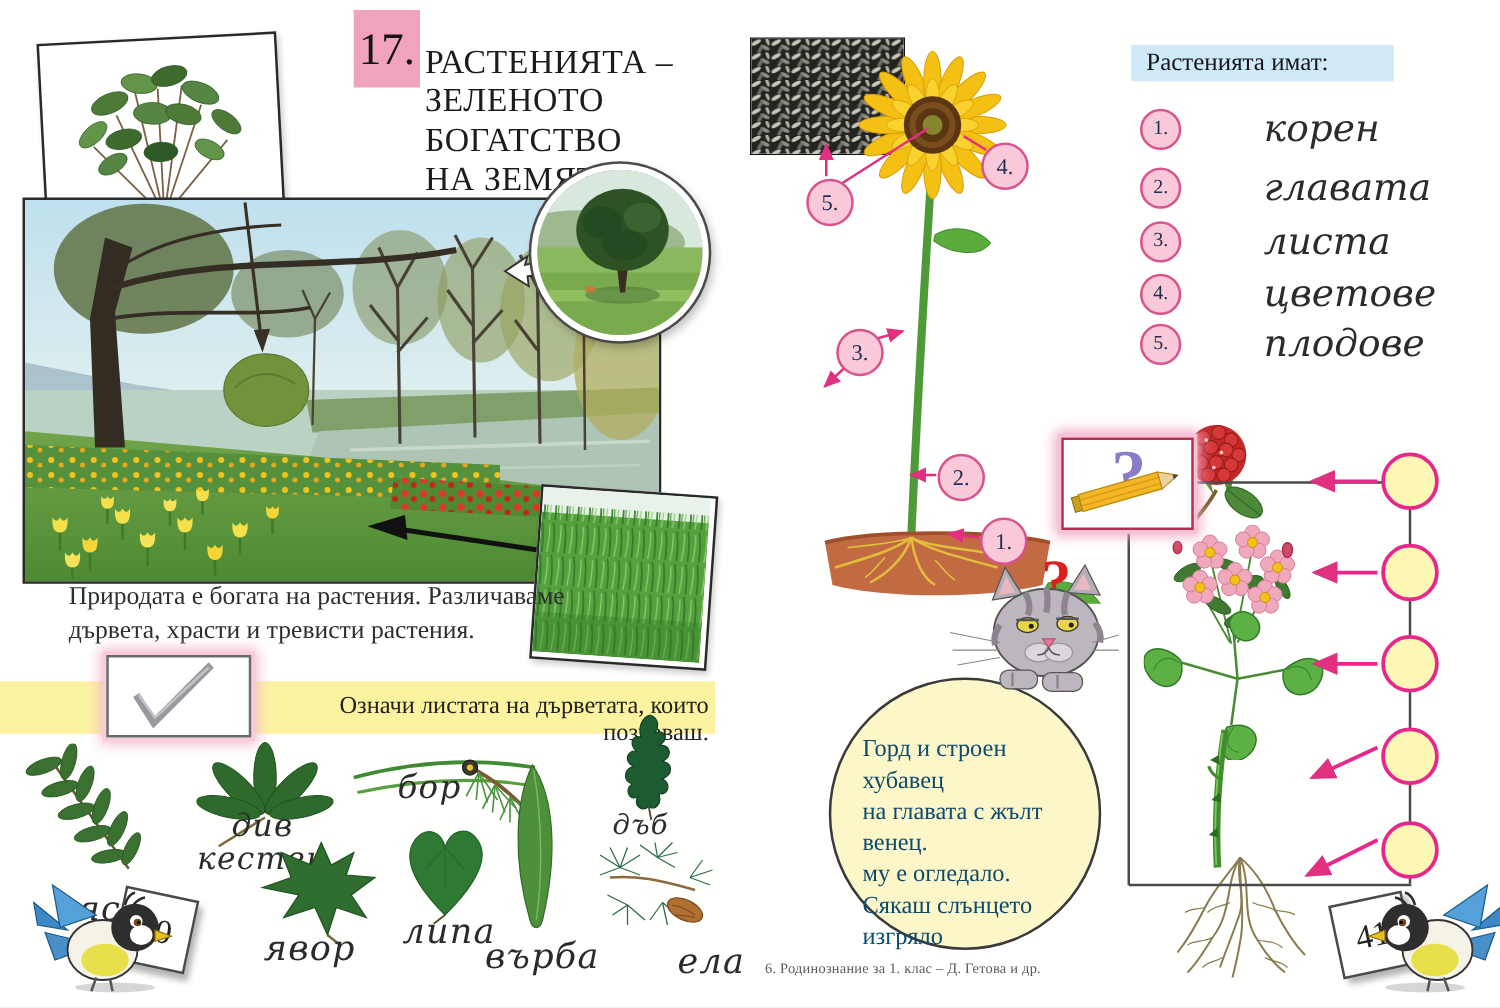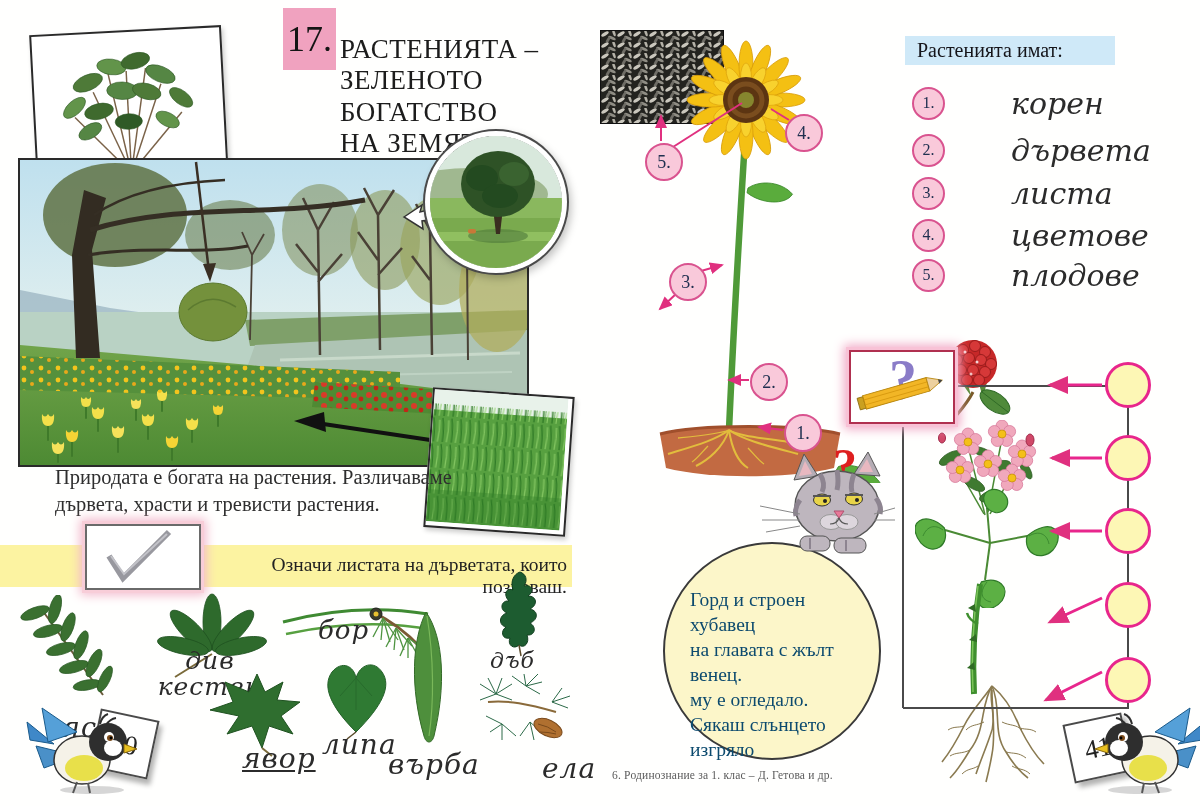--- a/index.html
+++ b/index.html
@@ -325,21 +325,21 @@
   <svg class="abs" style="left:492px;top:568px;" width="55" height="90" viewBox="0 0 55 90">
     <path d="M28,4 C34,6 36,12 32,18 C40,16 43,23 36,28 C45,28 46,37 38,41 C47,43 46,52 38,55 C45,59 43,68 35,67 C38,75 32,81 27,77 C22,82 15,77 18,70 C10,72 8,63 14,59 C6,57 7,47 15,45 C7,42 9,32 17,33 C11,27 14,19 21,22 C18,13 22,6 28,4 Z" fill="#1d5c30" stroke="#123f20"></path>
     <line x1="27" y1="77" x2="29" y2="88" stroke="#5a4a2a" stroke-width="1.5"></line>
   </svg>
   <span class="abs hand leaf-label" style="left:490px;top:648px;font-size:22px;">дъб</span>
 
   <svg class="abs" style="left:205px;top:672px;" width="105" height="85" viewBox="0 0 105 85">
     <polygon points="52,2 60,20 78,10 72,28 95,30 76,44 88,62 64,54 57,76 47,54 22,62 34,44 5,38 28,30 20,10 44,20" fill="#2f6e2f" stroke="#1f5220"></polygon>
     <line x1="57" y1="76" x2="67" y2="84" stroke="#7a6a3a" stroke-width="2"></line>
   </svg>
-  <span class="abs hand leaf-label" style="left:242px;top:742px;font-size:28px;text-decoration:underline;">явор</span>
+  <span class="abs hand leaf-label" style="left:211px;top:742px;font-size:28px;">явор</span>
 
   <svg class="abs" style="left:316px;top:648px;" width="80" height="92" viewBox="0 0 80 92">
     <path d="M40,84 C14,58 6,38 16,24 C26,12 38,18 40,30 C44,16 58,12 66,24 C76,38 66,58 40,84 Z" fill="#2f7a33" stroke="#236028"></path>
     <g stroke="#236028" stroke-width="1" opacity=".6">
       <line x1="40" y1="30" x2="24" y2="48"></line>
         <line x1="40" y1="30" x2="40" y2="62"></line>
         <line x1="40" y1="30" x2="56" y2="48"></line>
     </g>
     <line x1="40" y1="84" x2="31" y2="91" stroke="#5a4a2a" stroke-width="1.5"></line>
   </svg>
@@ -498,21 +498,21 @@
     <span>5.</span>
     </div>
 
   <div class="abs sidebar-header">Растенията имат:</div>
   <div class="part-row" style="top:86px;">
     <span class="part-badge">1.</span>
     <span class="hand part-name">корен</span>
   </div>
   <div class="part-row" style="top:133px;">
     <span class="part-badge">2.</span>
-    <span class="hand part-name">дървета</span>
+    <span class="hand part-name">главата</span>
   </div>
   <div class="part-row" style="top:176px;">
     <span class="part-badge">3.</span>
     <span class="hand part-name">листа</span>
   </div>
   <div class="part-row" style="top:218px;">
     <span class="part-badge">4.</span>
     <span class="hand part-name">цветове</span>
   </div>
   <div class="part-row" style="top:258px;">

